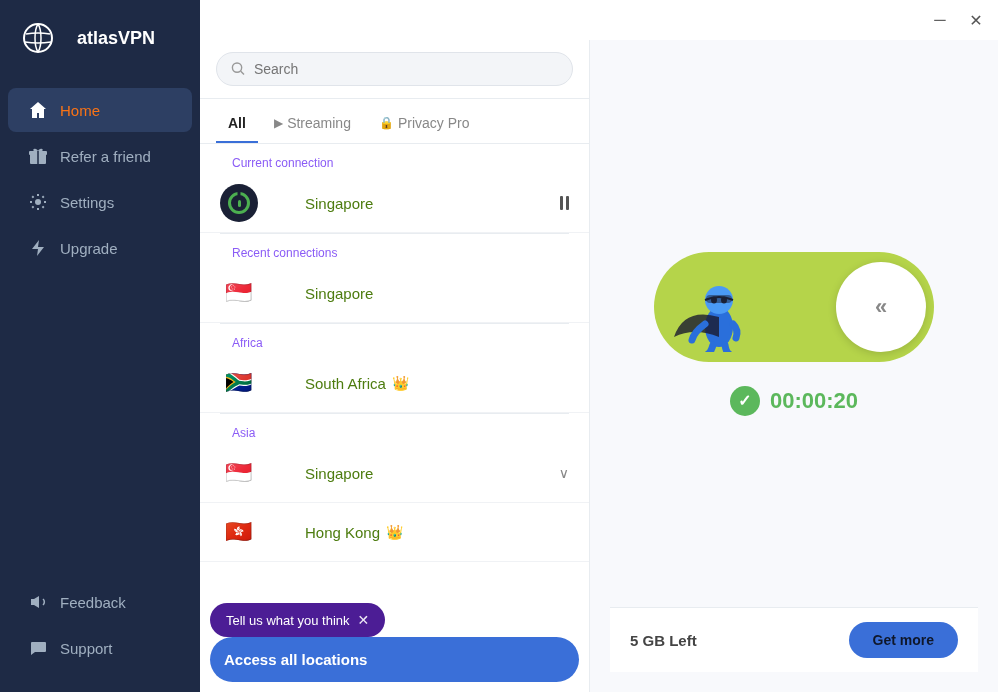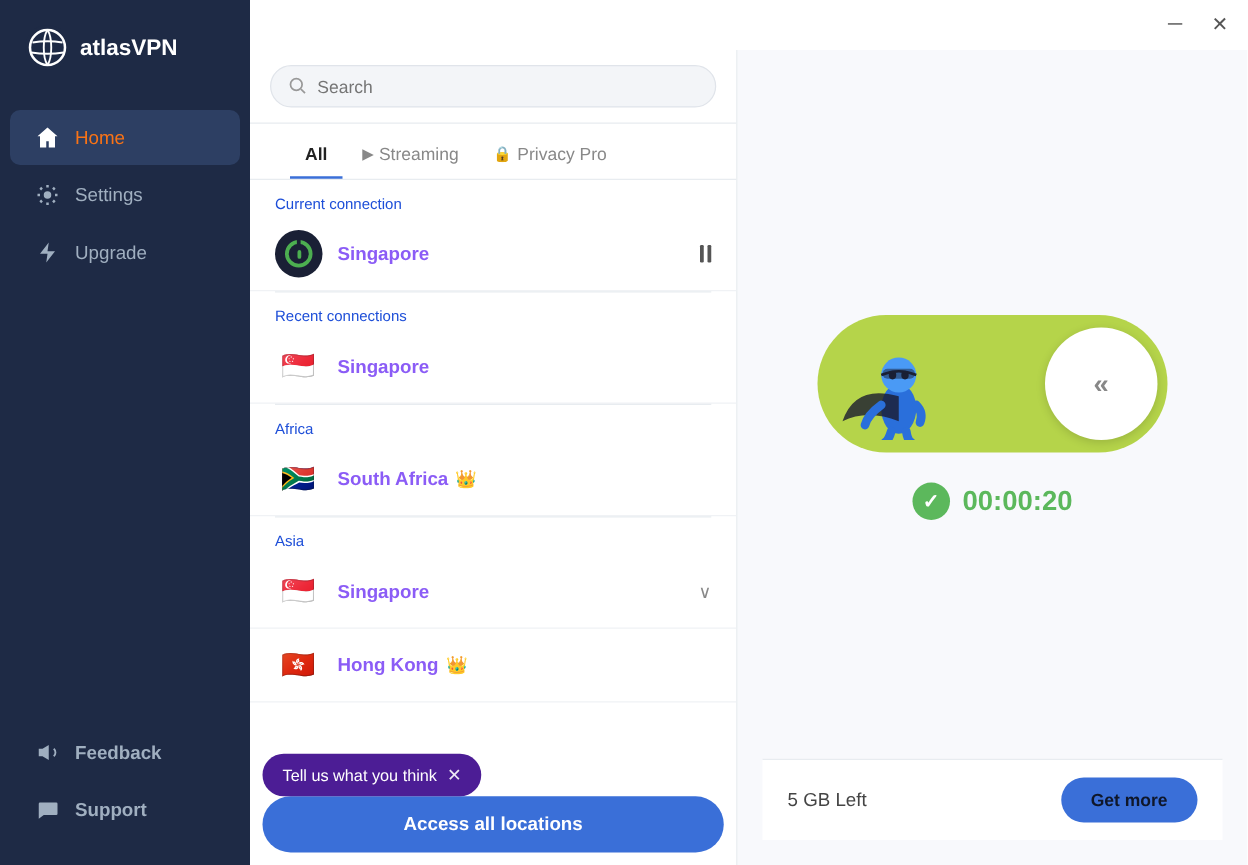--- a/index.html
+++ b/index.html
@@ -11,21 +11,21 @@
       background: #1e2a45;
       display: flex;
       flex-direction: column;
       height: 692px;
       flex-shrink: 0;
     }
     .sidebar-logo {
       display: flex;
       align-items: center;
       padding: 20px 20px;
-      gap: 8px;
+      gap: 21px;
       color: #fff;
       font-size: 18px;
       font-weight: 700;
     }
     .logo-icon {
       width: 36px;
       height: 36px;
     }
     .sidebar-nav {
       flex: 1;
@@ -46,21 +46,20 @@
     .sidebar-item.active {
       background: #2d3f63;
       color: #f97316;
     }
     .sidebar-item-icon { width: 20px; height: 20px; flex-shrink: 0; }
     .sidebar-bottom {
       padding-bottom: 20px;
     }
     .sidebar-bottom .sidebar-item {
       color: #a0afc0;
-      font-weight: bold;
     }
 
     
     .main {
       flex: 1;
       display: flex;
       flex-direction: column;
       height: 692px;
       position: relative;
     }
@@ -127,21 +126,21 @@
       outline: none;
       font-size: 14px;
       color: #888;
       width: 100%;
     }
 
     
     .tabs {
       display: flex;
       gap: 4px;
-      padding: 10px 32px 0;
+      padding: 10px 16px 0;
       border-bottom: 1px solid #e8ecf0;
       flex-shrink: 0;
     }
     .tab {
       padding: 6px 12px 10px;
       cursor: pointer;
       font-size: 14px;
       color: #888;
       border-bottom: 2px solid transparent;
       display: flex;
@@ -158,23 +157,23 @@
     
     .location-list {
       flex: 1;
       overflow-y: auto;
       padding: 0;
     }
     .location-list::-webkit-scrollbar { width: 4px; }
     .location-list::-webkit-scrollbar-thumb { background: #ccc; border-radius: 2px; }
 
     .section-header {
-      padding: 12px 20px 4px;
+      padding: 12px 32px 4px;
       font-size: 12px;
-      color: #1d4ed8;
+      color: #8b5cf6;
       font-weight: 500;
     }
     .location-item {
       display: flex;
       align-items: center;
       padding: 10px 20px;
       cursor: pointer;
       gap: 12px;
       border-bottom: 1px solid #f0f2f5;
     }
@@ -185,25 +184,26 @@
       overflow: hidden;
       flex-shrink: 0;
       display: flex;
       align-items: center;
       justify-content: center;
       font-size: 22px;
     }
     .location-name {
       flex: 1;
       font-size: 15px;
-      font-weight: 700;
-      color: #8b5cf6;
+      font-weight: 400;
+      color: #4d7c0f;
       display: flex;
       align-items: center;
       gap: 6px;
+      margin-left: 35px;
     }
     .crown-icon { font-size: 14px; }
     .pause-icon { color: #555; font-size: 14px; display: flex; gap: 3px; }
     .pause-bar { width: 3px; height: 14px; background: #555; border-radius: 1px; }
     .chevron-icon { color: #888; font-size: 14px; }
 
     
     .connected-icon {
       width: 38px;
       height: 38px;
@@ -273,21 +273,21 @@
       width: calc(100% - 20px);
       margin: 10px;
       background: #3a6fd8;
       color: #fff;
       border: none;
       border-radius: 28px;
       padding: 14px;
       font-size: 15px;
       font-weight: 700;
       cursor: pointer;
-      text-align: center;
+      text-align: left;
     }
 
     
     .right-panel {
       flex: 1;
       display: flex;
       flex-direction: column;
       align-items: center;
       justify-content: space-between;
       background: #f8f9fc;
@@ -361,21 +361,21 @@
       align-items: center;
       justify-content: space-between;
       padding: 14px 20px;
       background: #fff;
       border-top: 1px solid #e8ecf0;
       flex-shrink: 0;
     }
     .data-left {
       font-size: 15px;
       color: #444;
-      font-weight: 400;
+      font-weight: 700;
     }
     .get-more-btn {
       background: #3a6fd8;
       color: #0f172a;
       border: none;
       border-radius: 20px;
       padding: 10px 24px;
       font-size: 14px;
       font-weight: 600;
       cursor: pointer;
@@ -399,20 +399,30 @@
 
   <nav class="sidebar-nav">
     <div class="sidebar-item active">
       <svg class="sidebar-item-icon" viewBox="0 0 20 20" fill="#fff">
         <path d="M10 2L2 9h2v9h5v-5h2v5h5V9h2L10 2z"></path>
       </svg>
       <span>Home</span>
     </div>
     <div class="sidebar-item">
       <svg class="sidebar-item-icon" viewBox="0 0 20 20" fill="#a0afc0">
+        <rect x="2" y="8" width="16" height="10" rx="1"></rect>
+        <rect x="1" y="5" width="18" height="4" rx="1"></rect>
+        <path d="M10 5 C10 5 8 2 6 3 C4 4 6 6 10 5Z"></path>
+        <path d="M10 5 C10 5 12 2 14 3 C16 4 14 6 10 5Z"></path>
+        <line x1="10" y1="5" x2="10" y2="18" stroke="#1e2a45" stroke-width="1.5"></line>
+      </svg>
+      <span>Refer a friend</span>
+    </div>
+    <div class="sidebar-item">
+      <svg class="sidebar-item-icon" viewBox="0 0 20 20" fill="#a0afc0">
         <circle cx="10" cy="10" r="3"></circle>
         <path d="M10 2v2M10 16v2M2 10h2M16 10h2M4.2 4.2l1.4 1.4M14.4 14.4l1.4 1.4M4.2 15.8l1.4-1.4M14.4 5.6l1.4-1.4" stroke="#a0afc0" stroke-width="2" fill="none"></path>
       </svg>
       <span>Settings</span>
     </div>
     <div class="sidebar-item">
       <svg class="sidebar-item-icon" viewBox="0 0 20 20" fill="#a0afc0">
         <path d="M11 2L4 11h6l-1 7 7-9h-6z"></path>
       </svg>
       <span>Upgrade</span>

